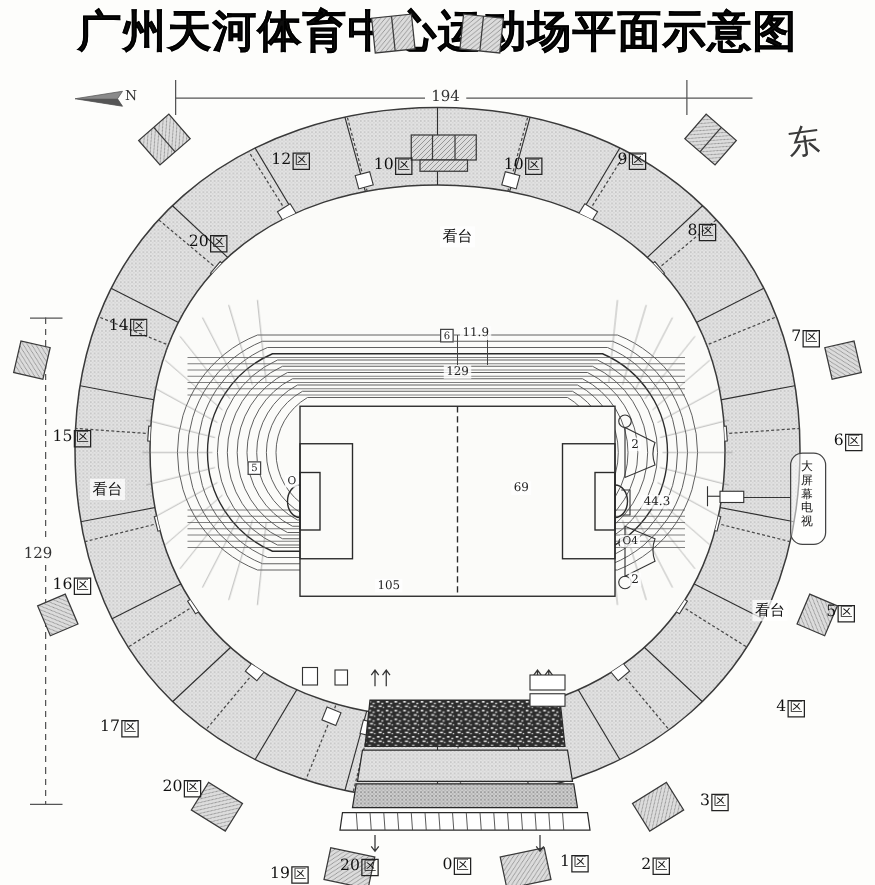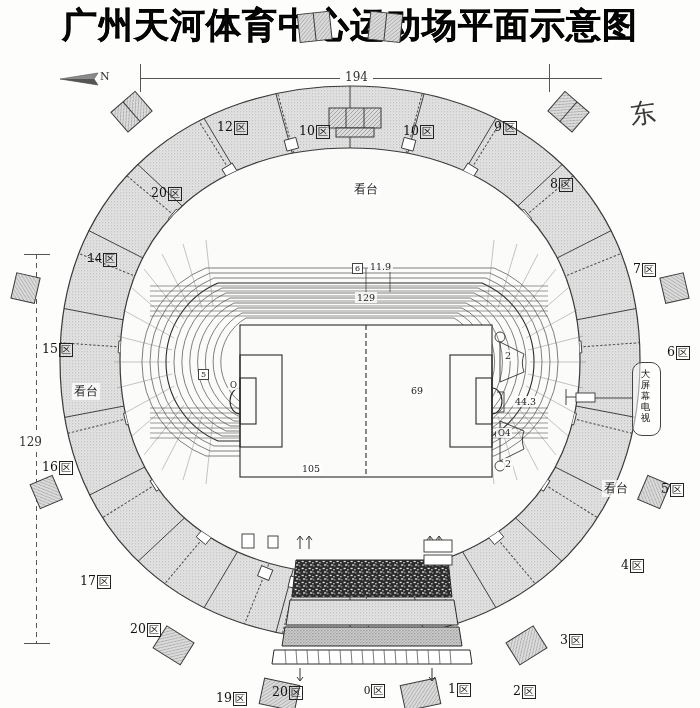--- a/index.html
+++ b/index.html
@@ -467,34 +467,34 @@
 <div class="fdim" style="left:368px;top:261px;">11.9</div>
 <div class="fdim" style="left:513px;top:396px;">44.3</div>
 <div class="boxnum" style="left:352px;top:263px;">6</div>
 <div class="boxnum" style="left:198px;top:369px;">5</div>
 <div class="fdim" style="left:503px;top:350px;">2</div>
 <div class="fdim" style="left:503px;top:458px;">2</div>
 <div class="fdim" style="left:496px;top:428px;font-size:8.5px;">O4</div>
 <div class="fdim" style="left:228px;top:380px;font-size:8.5px;">O</div>
 
 <div id="zone-layer">
-    <div class="zone" style="left: 364px; top: 683px; font-family: Liberation Serif, serif;"><span class="num">0</span><span class="qu">区</span></div>
+    <div class="zone" style="left: 354px; top: 683px;"><span class="num">0</span><span class="qu">区</span></div>
     <div class="zone" style="left: 448px; top: 681px;"><span class="num">1</span><span class="qu">区</span></div>
     <div class="zone" style="left: 513px; top: 683px;"><span class="num">2</span><span class="qu">区</span></div>
     <div class="zone" style="left: 560px; top: 632px;"><span class="num">3</span><span class="qu">区</span></div>
     <div class="zone" style="left: 621px; top: 557px;"><span class="num">4</span><span class="qu">区</span></div>
     <div class="zone" style="left: 661px; top: 481px;"><span class="num">5</span><span class="qu">区</span></div>
     <div class="zone" style="left: 667px; top: 344px;"><span class="num">6</span><span class="qu">区</span></div>
     <div class="zone" style="left: 633px; top: 261px;"><span class="num">7</span><span class="qu">区</span></div>
     <div class="zone" style="left: 550px; top: 176px;"><span class="num">8</span><span class="qu">区</span></div>
     <div class="zone" style="left: 494px; top: 119px;"><span class="num">9</span><span class="qu">区</span></div>
     <div class="zone" style="left: 403px; top: 123px;"><span class="num">10</span><span class="qu">区</span></div>
     <div class="zone" style="left: 299px; top: 123px;"><span class="num">10</span><span class="qu">区</span></div>
     <div class="zone" style="left: 217px; top: 119px;"><span class="num">12</span><span class="qu">区</span></div>
     <div class="zone" style="left: 151px; top: 185px;"><span class="num">20</span><span class="qu">区</span></div>
-    <div class="zone" style="left: 87px; top: 252px; font-family: Liberation Mono, monospace;"><span class="num">14</span><span class="qu">区</span></div>
+    <div class="zone" style="left: 87px; top: 252px;"><span class="num">14</span><span class="qu">区</span></div>
     <div class="zone" style="left: 42px; top: 341px;"><span class="num">15</span><span class="qu">区</span></div>
     <div class="zone" style="left: 42px; top: 459px;"><span class="num">16</span><span class="qu">区</span></div>
     <div class="zone" style="left: 80px; top: 573px;"><span class="num">17</span><span class="qu">区</span></div>
     <div class="zone" style="left: 130px; top: 621px;"><span class="num">20</span><span class="qu">区</span></div>
     <div class="zone" style="left: 216px; top: 690px;"><span class="num">19</span><span class="qu">区</span></div>
     <div class="zone" style="left: 272px; top: 684px;"><span class="num">20</span><span class="qu">区</span></div>
   </div>
 
 </body></html>

